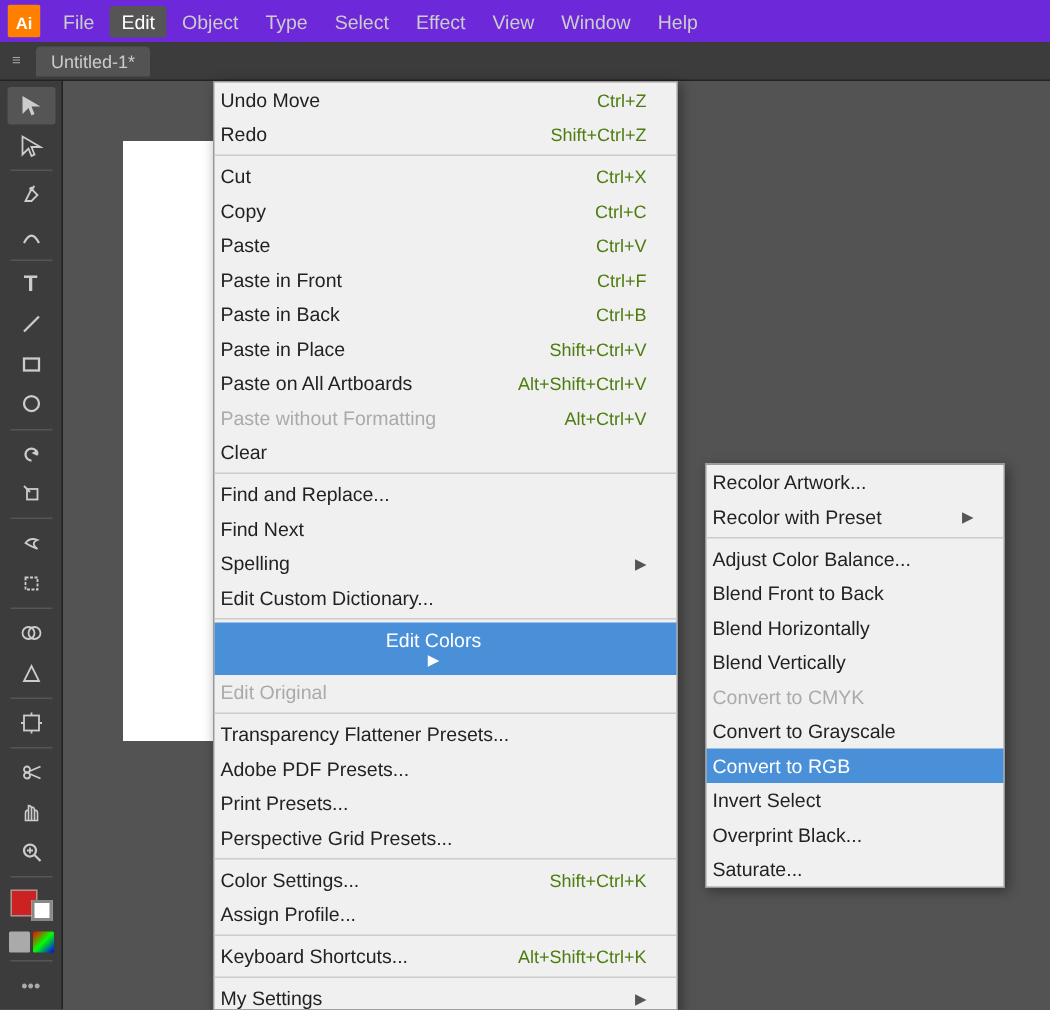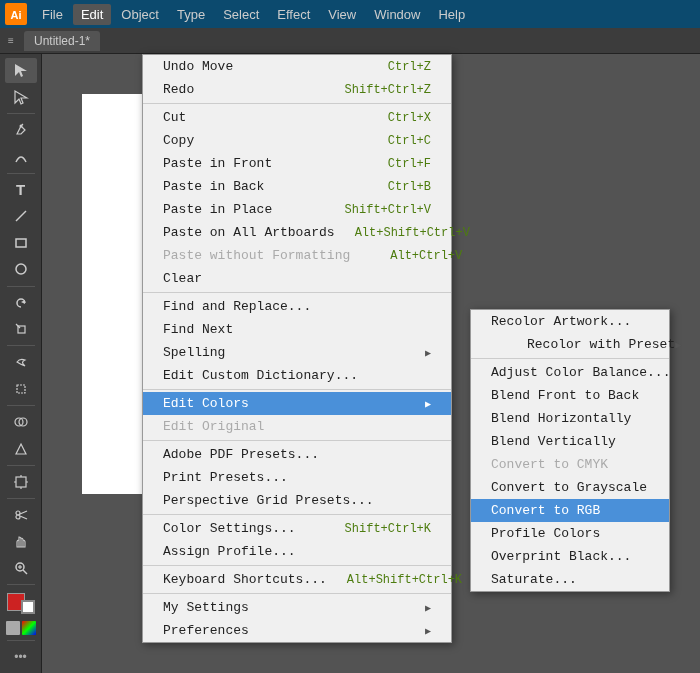--- a/index.html
+++ b/index.html
@@ -9,21 +9,21 @@
       background: #535353;
       font-family: 'Segoe UI', Arial, sans-serif;
       font-size: 13px;
       color: #ccc;
       overflow: hidden;
       position: relative;
     }
 
     
     .menu-bar {
-      background: #0c4a6e;
+      background: #6d28d9;
       height: 28px;
       display: flex;
       align-items: center;
       padding: 0 4px;
       gap: 2px;
       position: relative;
       z-index: 100;
     }
     .menu-bar-item {
       padding: 3px 8px;
@@ -117,26 +117,25 @@
       background: #f0f0f0;
       border: 1px solid #999;
       width: 310px;
       box-shadow: 2px 2px 8px rgba(0,0,0,0.4);
       z-index: 200;
     }
     .menu-item {
       display: flex;
       align-items: center;
       justify-content: space-between;
-      padding: 4px 20px 4px 20px;
+      padding: 4px 20px 4px 4px;
       color: #222;
       font-size: 13px;
       cursor: pointer;
       white-space: nowrap;
-      font-family: Liberation Mono, monospace;
     }
     .menu-item.highlighted { background: #4a90d9; color: #fff; }
     .menu-item.disabled { color: #aaa; cursor: default; gap: 20px; }
     .menu-divider {
       height: 1px;
       background: #ccc;
       margin: 2px 0;
     }
     .menu-item-shortcut {
       color: #4d7c0f;
@@ -338,20 +337,24 @@
       <div class="menu-divider"></div>
       <div class="menu-item">
         <span>Cut</span>
         <span class="menu-item-shortcut">Ctrl+X</span>
       </div>
       <div class="menu-item">
         <span>Copy</span>
         <span class="menu-item-shortcut">Ctrl+C</span>
       </div>
       <div class="menu-item">
+        <span>Paste</span>
+        <span class="menu-item-shortcut">Ctrl+V</span>
+      </div>
+      <div class="menu-item">
         <span>Paste in Front</span>
         <span class="menu-item-shortcut">Ctrl+F</span>
       </div>
       <div class="menu-item">
         <span>Paste in Back</span>
         <span class="menu-item-shortcut">Ctrl+B</span>
       </div>
       <div class="menu-item">
         <span>Paste in Place</span>
         <span class="menu-item-shortcut">Shift+Ctrl+V</span>
@@ -378,28 +381,31 @@
         <span class="menu-item-shortcut"></span>
       </div>
       <div class="menu-item" style="justify-content:space-between;gap:24px;">
         <span>Spelling</span>
         <span class="menu-item-arrow">▶</span>
       </div>
       <div class="menu-item">
         <span>Edit Custom Dictionary...</span>
       </div>
       <div class="menu-divider"></div>
-      <div class="menu-item active-submenu" style="justify-content:space-between;">
+      <div class="menu-item active-submenu" style="justify-content:center;flex-direction:column;">
         <span>Edit Colors</span>
         <span class="menu-item-arrow">▶</span>
       </div>
       <div class="menu-item disabled">
         <span>Edit Original</span>
       </div>
       <div class="menu-divider"></div>
+      <div class="menu-item">
+        <span>Transparency Flattener Presets...</span>
+      </div>
       <div class="menu-item">
         <span>Adobe PDF Presets...</span>
       </div>
       <div class="menu-item">
         <span>Print Presets...</span>
       </div>
       <div class="menu-item">
         <span>Perspective Grid Presets...</span>
       </div>
       <div class="menu-divider"></div>
@@ -423,21 +429,21 @@
       <div class="menu-item" style="justify-content:space-between;">
         <span>Preferences</span>
         <span class="menu-item-arrow">▶</span>
       </div>
     </div>
 
     <div class="edit-colors-submenu">
       <div class="menu-item">
         <span>Recolor Artwork...</span>
       </div>
-      <div class="menu-item" style="justify-content:space-between;margin-left:36px;">
+      <div class="menu-item" style="justify-content:space-between;">
         <span>Recolor with Preset</span>
         <span class="menu-item-arrow">▶</span>
       </div>
       <div class="menu-divider"></div>
       <div class="menu-item">
         <span>Adjust Color Balance...</span>
       </div>
       <div class="menu-item">
         <span>Blend Front to Back</span>
       </div>
@@ -450,21 +456,21 @@
       <div class="menu-item disabled">
         <span>Convert to CMYK</span>
       </div>
       <div class="menu-item">
         <span>Convert to Grayscale</span>
       </div>
       <div class="menu-item highlighted" style="background:#4a90d9; color:#fff;">
         <span>Convert to RGB</span>
       </div>
       <div class="menu-item">
-        <span>Profile Colors</span>
+        <span>Invert Select</span>
       </div>
       <div class="menu-item">
         <span>Overprint Black...</span>
       </div>
       <div class="menu-item">
         <span>Saturate...</span>
       </div>
     </div>
 
   </div>

